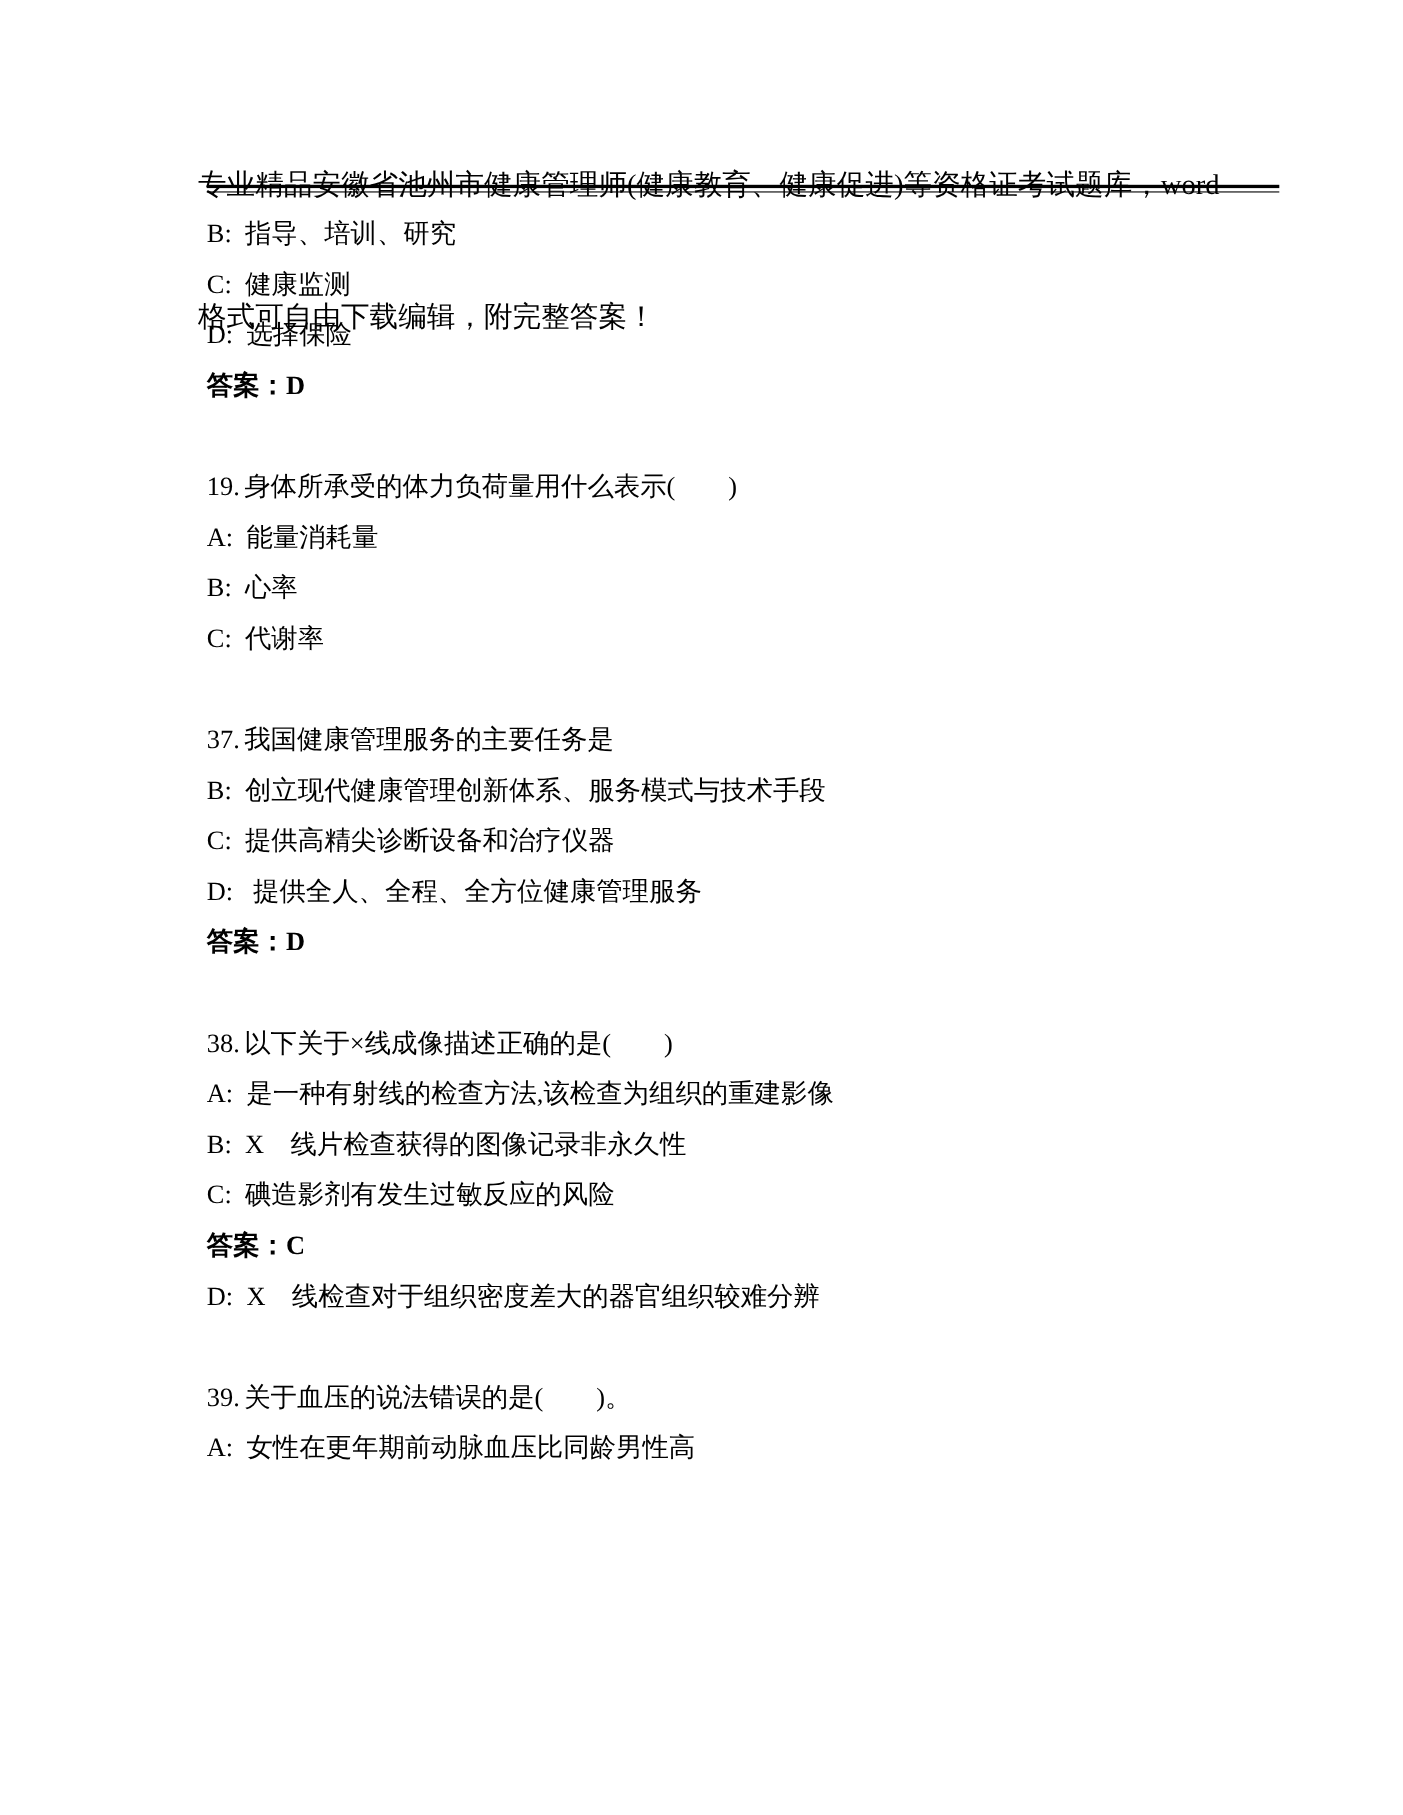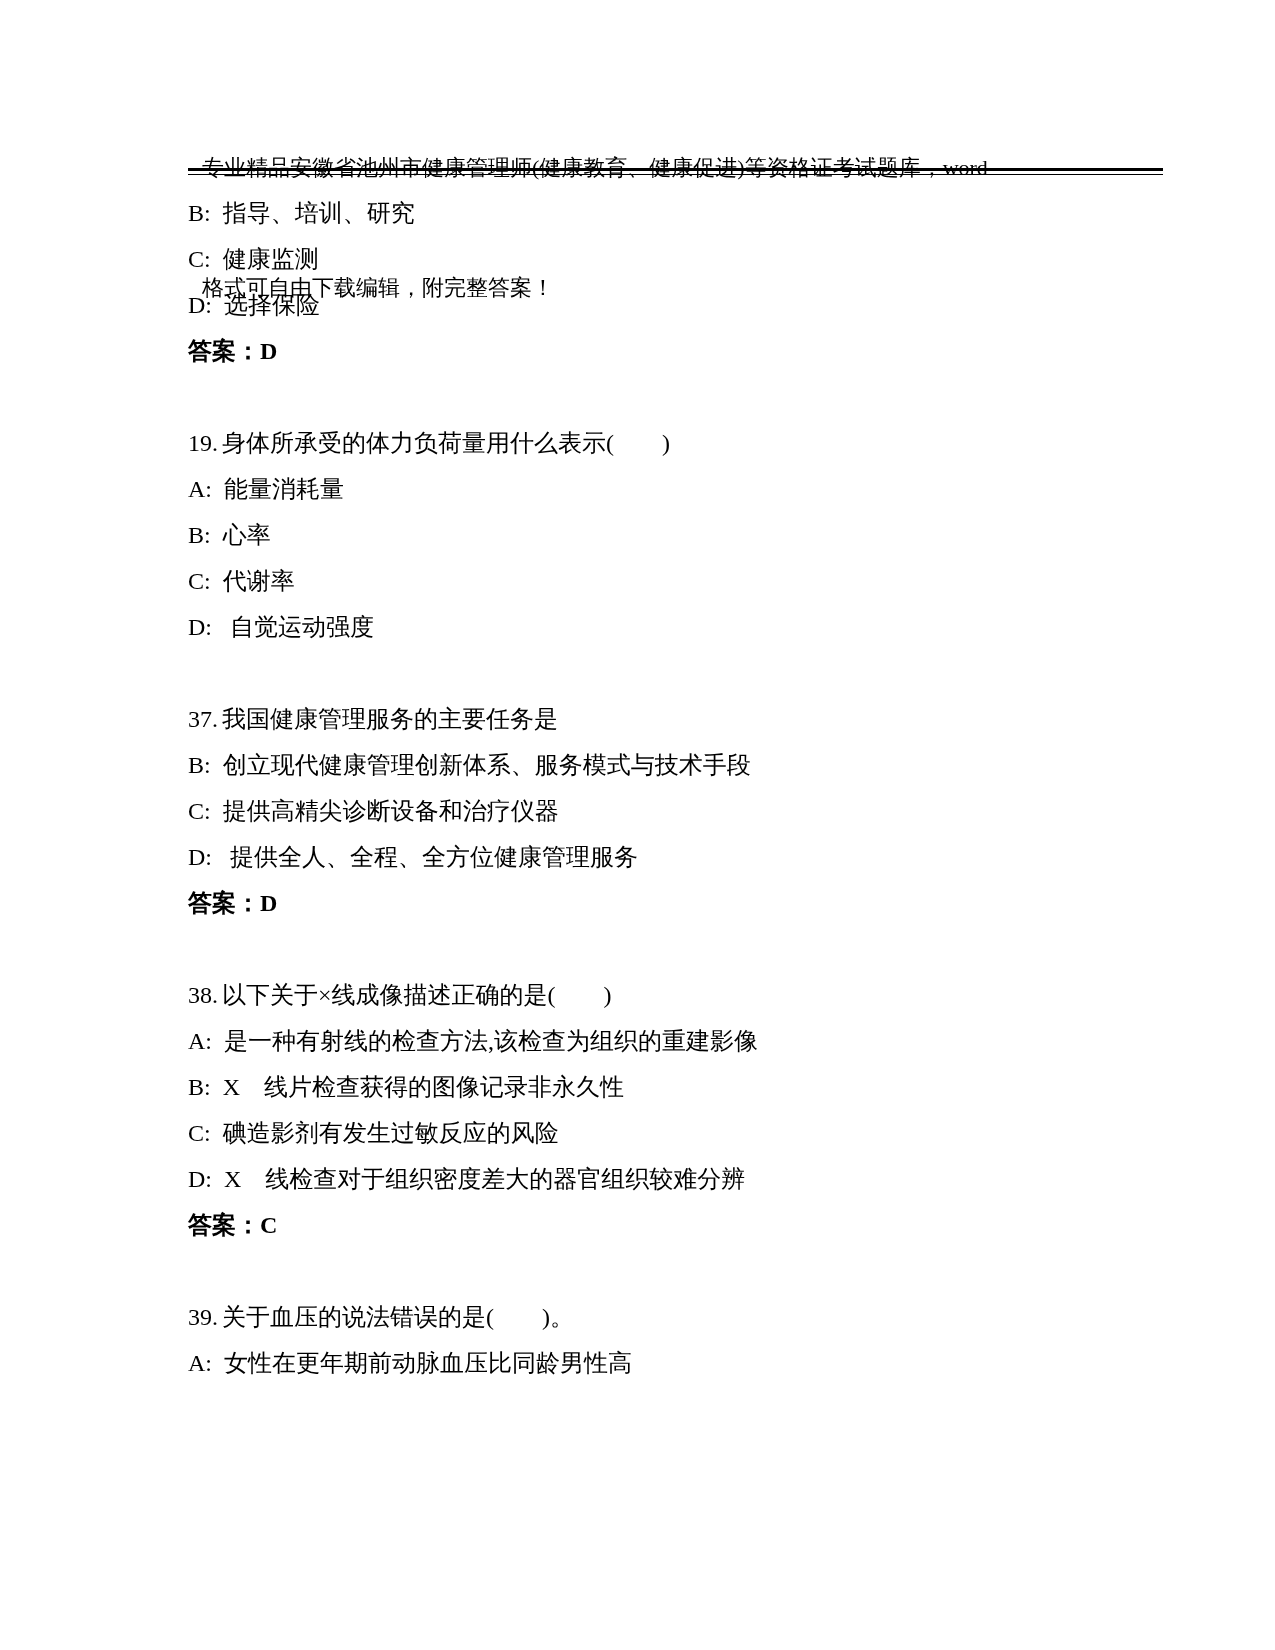--- a/index.html
+++ b/index.html
@@ -11,24 +11,24 @@
     position: relative;
     width: 1275px;
     height: 1650px;
     background: #ffffff;
     color: #000000;
     font-family: "Liberation Serif", "DejaVu Serif", serif;
     overflow: hidden;
   }
   .page-header {
     position: absolute;
-    left: 202px;
+    left: 180px;
     top: 68px;
     width: 975px;
-    font-size: 22px;
+    font-size: 26px;
     line-height: 40px;
     white-space: pre;
   }
   .header-line { height: 40px; }
   .header-divider {
     position: absolute;
     left: 188px;
     top: 168px;
     width: 975px;
     height: 3px;
@@ -72,42 +72,41 @@
       <div class="line answer-line">答案：D</div>
     </section>
 
     <div class="spacer"></div>
 
     <section>
       <div class="line"><span>19.</span><span class="q-text">身体所承受的体力负荷量用什么表示(　　)</span></div>
       <div class="line">A:  能量消耗量</div>
       <div class="line">B:  心率</div>
       <div class="line">C:  代谢率</div>
-      <div class="line">D:   自觉运动强度</div>
     </section>
 
     <div class="spacer"></div>
 
     <section>
       <div class="line"><span>37.</span><span class="q-text">我国健康管理服务的主要任务是</span></div>
       <div class="line">B:  创立现代健康管理创新体系、服务模式与技术手段</div>
       <div class="line">C:  提供高精尖诊断设备和治疗仪器</div>
       <div class="line">D:   提供全人、全程、全方位健康管理服务</div>
       <div class="line answer-line">答案：D</div>
     </section>
 
     <div class="spacer"></div>
 
     <section>
       <div class="line"><span>38.</span><span class="q-text">以下关于×线成像描述正确的是(　　)</span></div>
       <div class="line">A:  是一种有射线的检查方法,该检查为组织的重建影像</div>
       <div class="line">B:  X　线片检查获得的图像记录非永久性</div>
       <div class="line">C:  碘造影剂有发生过敏反应的风险</div>
+      <div class="line answer-line">答案：C</div>
       <div class="line">D:  X　线检查对于组织密度差大的器官组织较难分辨</div>
-      <div class="line answer-line">答案：C</div>
     </section>
 
     <div class="spacer"></div>
 
     <section>
       <div class="line"><span>39.</span><span class="q-text">关于血压的说法错误的是(　　)。</span></div>
       <div class="line">A:  女性在更年期前动脉血压比同龄男性高</div>
     </section>
 
   </div>

